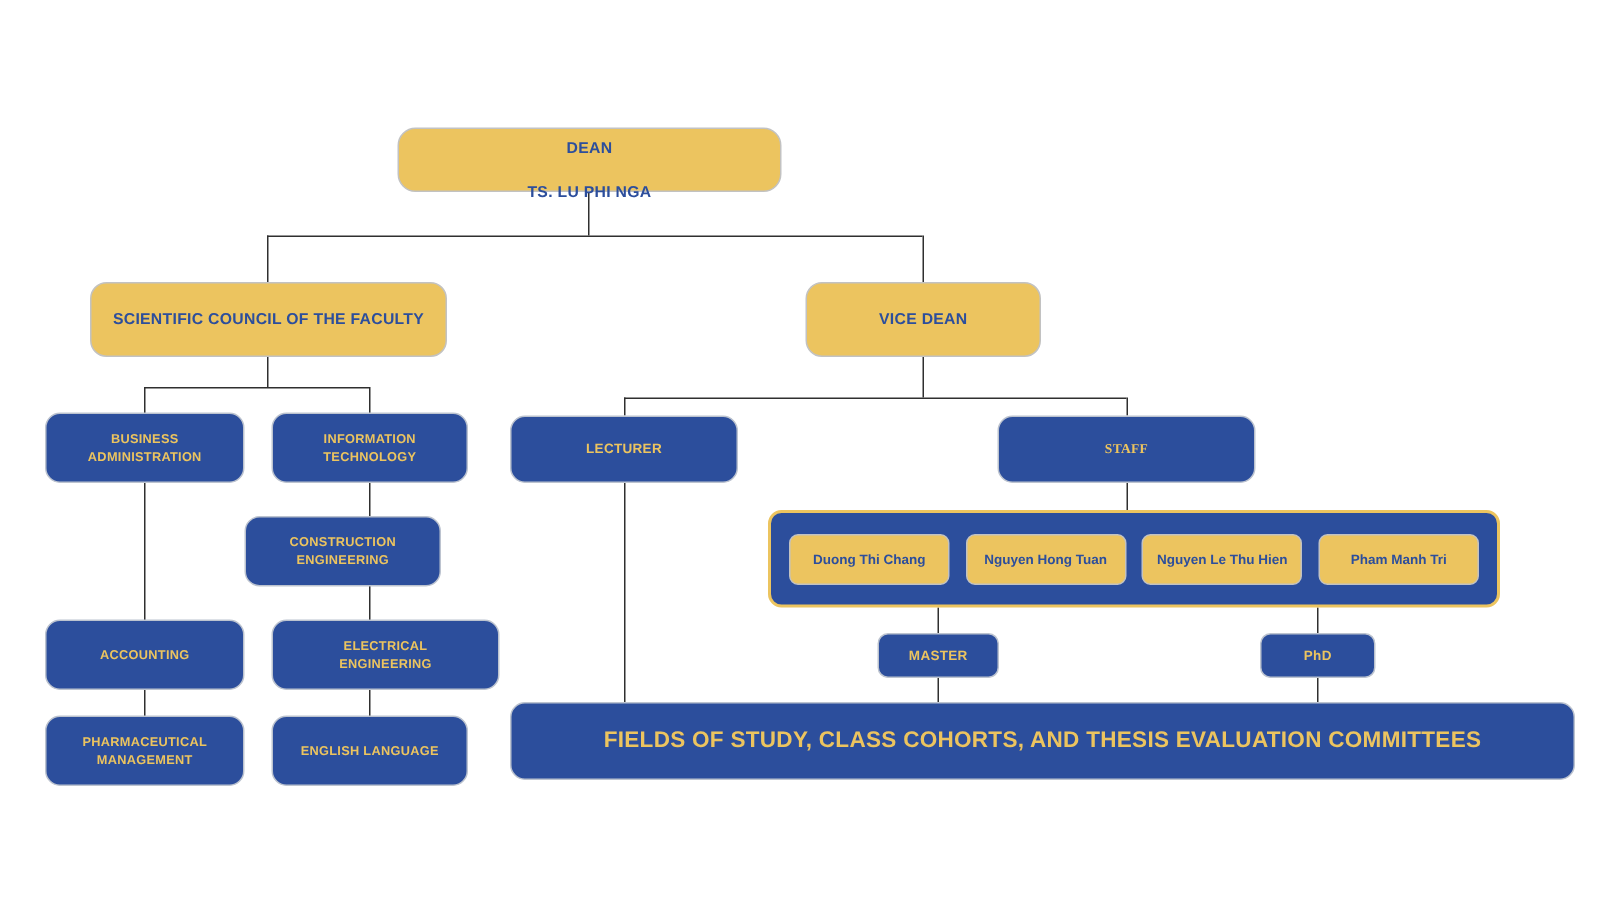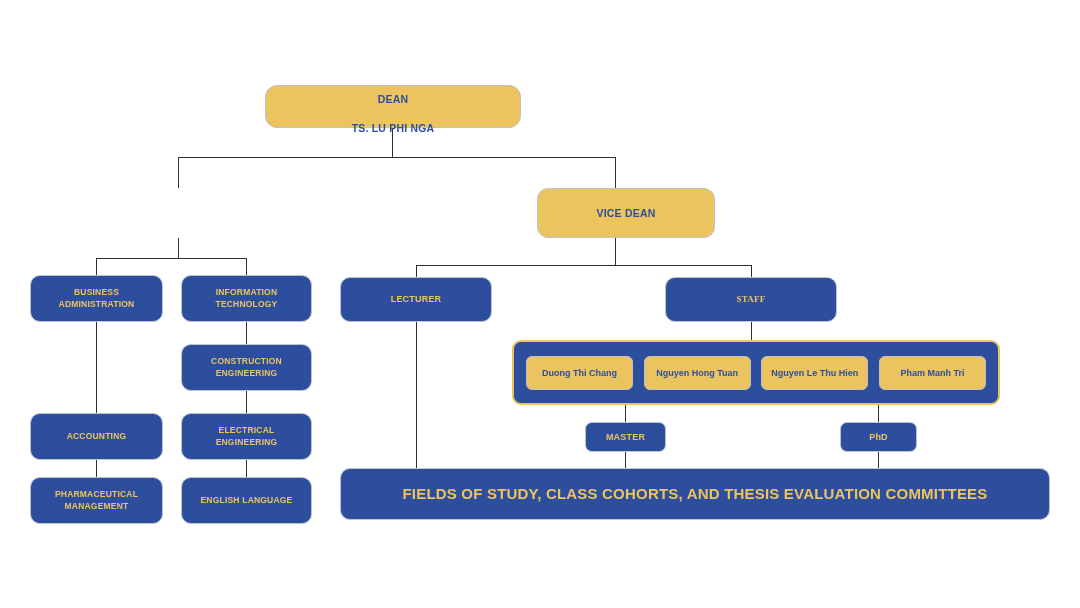--- a/index.html
+++ b/index.html
@@ -79,46 +79,49 @@
   <div class="line line-v" style="left:878px;top:452px;height:16px;"></div>
   <div class="line line-v" style="left:416px;top:322px;height:146px;"></div>
 
   <div class="node gold-node top-node" style="left:265px;top:85px;width:256px;height:43px;border-radius:12px;">
     <div class="label">
       <span>DEAN</span><br>
       <span>TS. LU PHI NGA</span>
     </div>
   </div>
 
+  <div class="node gold-node top-node" style="left:60px;top:188px;width:238px;height:50px;">
+    <div class="label">SCIENTIFIC COUNCIL OF THE FACULTY</div>
+  </div>
 
-  <div class="node gold-node top-node" style="left:537px;top:188px;width:178px;height:50px;">
+  <div class="node gold-node top-node" style="left:537px;top:188px;width:157px;height:50px;">
     <div class="label">VICE DEAN</div>
   </div>
 
   <div class="node blue-node dept-node" style="left:30px;top:275px;">
     <div class="label">BUSINESS
 ADMINISTRATION</div>
   </div>
   <div class="node blue-node dept-node" style="left:30px;top:413px;">
     <div class="label">ACCOUNTING</div>
   </div>
   <div class="node blue-node dept-node" style="left:30px;top:477px;">
     <div class="label">PHARMACEUTICAL
 MANAGEMENT</div>
   </div>
 
   <div class="node blue-node dept-node" style="left:181px;top:275px;width:131px;">
     <div class="label">INFORMATION
 TECHNOLOGY</div>
   </div>
-  <div class="node blue-node dept-node" style="left:181px;top:344px;width:131px;align-items:center;">
+  <div class="node blue-node dept-node" style="left:163px;top:344px;width:131px;align-items:center;">
     <div class="label">CONSTRUCTION
 ENGINEERING</div>
   </div>
-  <div class="node blue-node dept-node" style="left:181px;top:413px;width:131px;">
+  <div class="node blue-node dept-node" style="left:181px;top:413px;width:152px;">
     <div class="label">ELECTRICAL
 ENGINEERING</div>
   </div>
   <div class="node blue-node dept-node" style="left:181px;top:477px;width:131px;">
     <div class="label">ENGLISH LANGUAGE</div>
   </div>
 
   <div class="node blue-node mid-node" style="left:340px;top:277px;width:152px;height:45px;">
     <div class="label">LECTURER</div>
   </div>

